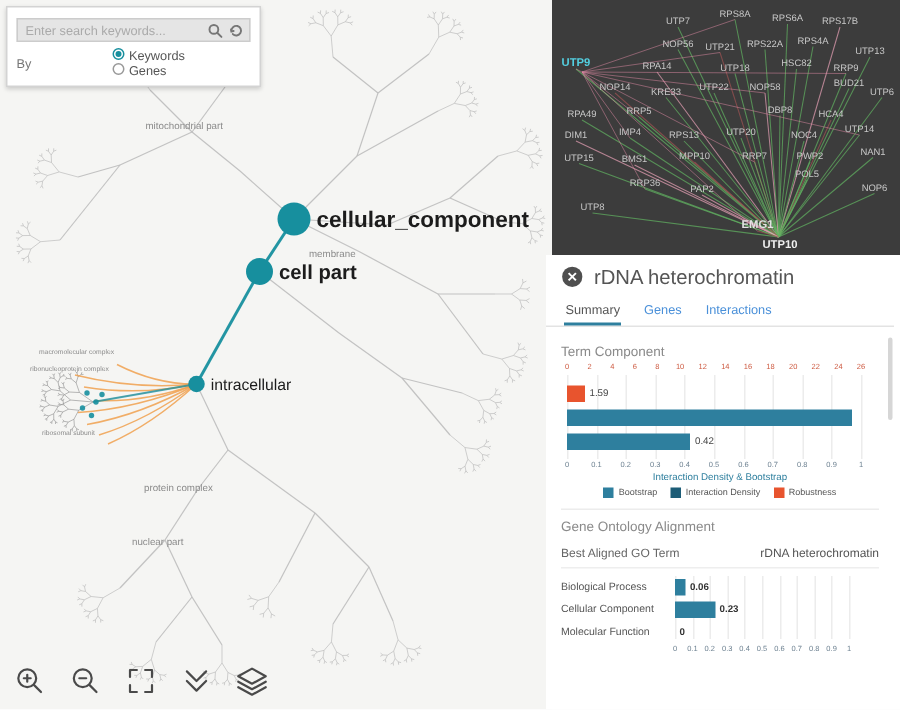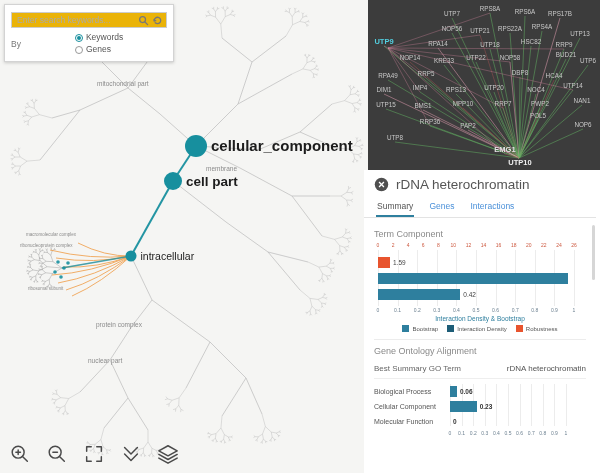--- a/index.html
+++ b/index.html
@@ -8,28 +8,28 @@
   
   .left{position:absolute;left:0;top:0;width:368px;height:473px;background:#f5f5f3;overflow:hidden;}
   #tree-svg{position:absolute;left:0;top:0;}
   svg text{font-family:"Liberation Sans",sans-serif;}
 
   .search-card{position:absolute;left:4px;top:4px;width:170px;background:#fff;border:1px solid #d3d3d3;
     box-shadow:0 1px 3px rgba(0,0,0,.18);padding:4px 6px 5px 6px;box-sizing:border-box;z-index:5;}
   .sc-top{display:flex;justify-content:space-between;align-items:center;}
   .sc-title{font-size:10.5px;font-weight:bold;color:#333;}
   .sc-chevron svg{width:10px;height:10px;stroke:#888;fill:none;stroke-width:1.5;}
-  .sc-input-row{display:flex;align-items:center;border:1px solid #ccc;margin-top:3px;padding:1px 3px;background:#eab308;}
+  .sc-input-row{display:flex;align-items:center;border:1px solid #ccc;margin-top:3px;padding:1px 3px;background:#e5e5e5;}
   .sc-input-row input{flex:1;border:none;outline:none;font-size:8.5px;color:#444;min-width:0;background:transparent;}
   .sc-input-row input::placeholder{color:#aaa;}
   .sc-icon{display:inline-flex;margin-left:3px;cursor:pointer;}
   .sc-icon svg{width:11px;height:11px;stroke:#777;fill:none;stroke-width:1.4;stroke-linecap:round;}
   .sc-options{display:flex;align-items:center;margin-top:4px;font-size:8.5px;color:#555;}
   .sc-by{margin-right:6px;color:#777;}
-  .radio-opt{display:inline-flex;align-items:flex-end;margin-right:9px;cursor:pointer;padding-left:48px;}
+  .radio-opt{display:inline-flex;align-items:flex-start;margin-right:9px;cursor:pointer;padding-left:48px;}
   .radio{width:8px;height:8px;border:1px solid #999;border-radius:50%;margin-right:3px;position:relative;box-sizing:border-box;}
   .radio.checked{border-color:#178f9e;}
   .radio.checked::after{content:"";position:absolute;left:1px;top:1px;width:4px;height:4px;border-radius:50%;background:#178f9e;}
 
   .controls{position:absolute;left:8px;bottom:6px;display:flex;gap:13px;z-index:5;}
   .ctl-btn{width:24px;height:24px;background:transparent;border:none;padding:0;cursor:pointer;}
   .ctl-btn svg{width:22px;height:22px;fill:none;stroke:#4a4a4a;stroke-width:1.6;stroke-linecap:round;stroke-linejoin:round;}
 
   
   .net{position:absolute;left:368px;top:0;width:232px;height:170px;background:#3c3c3c;overflow:hidden;}
@@ -1078,21 +1078,21 @@
             </div>
             <div class="legend-item">
               <span class="legend-sq" style="background: rgb(232, 84, 46);"></span>
               <span class="legend-tx">Robustness</span>
             </div>
           </div>
         </div>
       <div class="sec-h rule">Gene Ontology Alignment</div>
       <div id="go-rows">
           <div class="go-row">
-            <span class="go-label">Best Summary GO Term</span>
+            <span class="go-label">Best Aligned GO Term</span>
             <span class="go-value">rDNA heterochromatin</span>
           </div>
         </div>
       <div id="chart2">
           <div class="c2-wrap">
             <div class="gridline" style="left: 76px;"></div>
             <div class="gridline" style="left: 87.6px;"></div>
             <div class="gridline" style="left: 99.2px;"></div>
             <div class="gridline" style="left: 110.8px;"></div>
             <div class="gridline" style="left: 122.4px;"></div>

